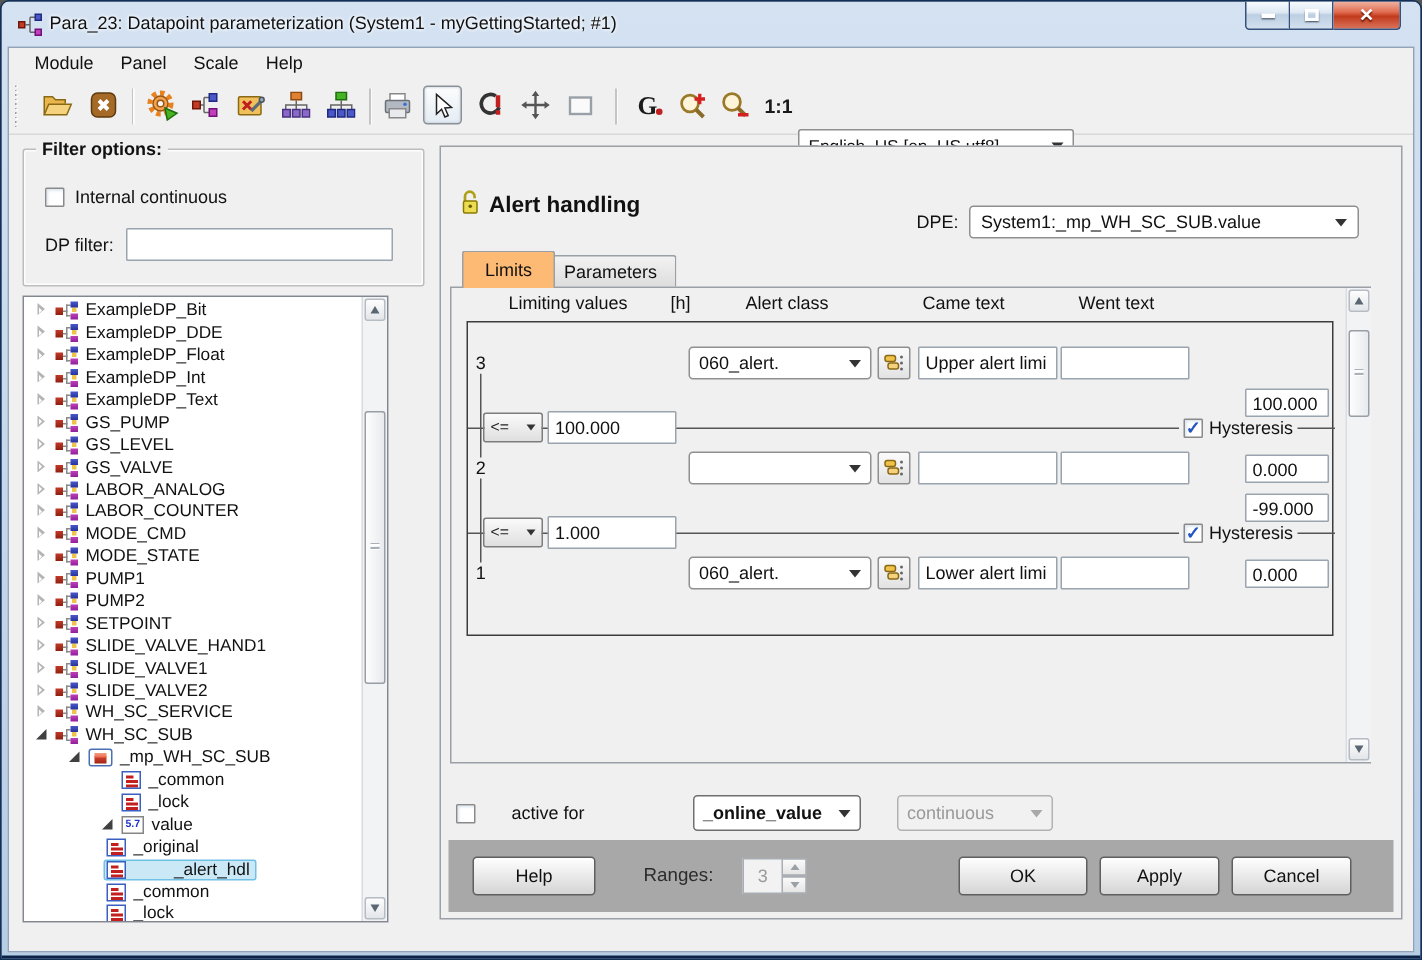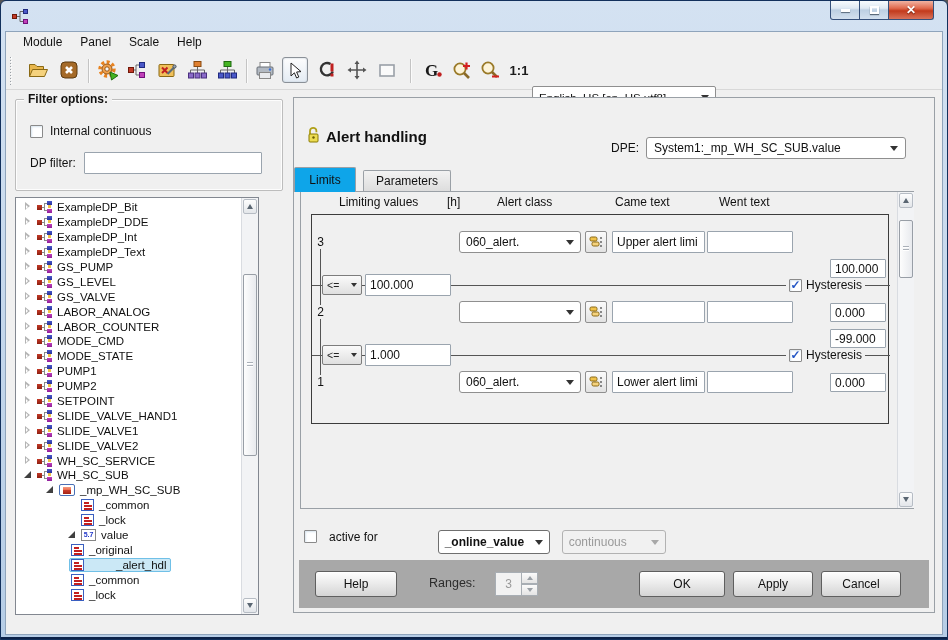--- a/index.html
+++ b/index.html
@@ -125,21 +125,21 @@
          border:1px solid #9aa0a6;}
   .alert-title{position:absolute;left:32px;top:30px;font-size:15px;font-weight:bold;color:#111;}
   .lock-icon{position:absolute;left:13px;top:28px;}
   .dpe-label{position:absolute;left:317px;top:43px;font-size:12px;color:#111;}
   .dpe-combo{position:absolute;left:352px;top:39px;width:260px;height:22px;background:#fff;
          border:1px solid #8f8f8f;border-radius:3px;display:flex;align-items:center;padding:0 7px;
          font-size:12px;color:#111;}
 
   .tab{position:absolute;font-size:12px;color:#111;text-align:center;
        border:1px solid #9aa0a6;border-bottom:none;border-radius:2px 2px 0 0;}
-  .tab-active{left:0;top:69px;width:62px;height:25px;line-height:24px;background:#0ea5e9;z-index:3;}
+  .tab-active{left:14px;top:69px;width:62px;height:25px;line-height:24px;background:#fdba74;z-index:3;}
   .tab-inactive{left:69px;top:72px;width:88px;height:22px;line-height:21px;
        background:linear-gradient(#f2f2f2,#dcdcdc);z-index:1;}
   .tab-frame{position:absolute;left:6px;top:93px;width:614px;height:318px;border:1px solid #9aa0a6;
        background:#f0f0f0;z-index:2;}
   .col-head{position:absolute;top:3px;font-size:12px;color:#111;white-space:nowrap;}
 
   .ranges-box{position:absolute;left:10px;top:22px;width:578px;height:210px;border:1px solid #3c3c3c;}
   .bracket{position:absolute;left:8px;top:34px;width:1px;height:138px;background:#555;}
   .rnum{position:absolute;left:2px;width:13px;font-size:12px;color:#111;background:#f0f0f0;
         text-align:center;z-index:2;}
@@ -152,21 +152,21 @@
   .came{width:93px;} .went{width:86px;}
   .opbox{position:absolute;width:40px;height:20px;border:1px solid #7d7d7d;border-radius:2px;
         background:linear-gradient(#fafafa,#dfdfdf);display:flex;align-items:center;
         justify-content:space-between;padding:0 4px;font-size:10.5px;color:#222;z-index:1;}
   .opbox .combo-arrow{border-left-width:3.5px;border-right-width:3.5px;border-top-width:4px;}
   .limit-input{position:absolute;width:86px;height:22px;z-index:1;}
   .hv{position:absolute;left:518px;width:56px;height:19px;z-index:1;}
   .hyst{position:absolute;display:flex;align-items:center;gap:4px;font-size:12px;color:#111;
         background:#f0f0f0;padding:0 3px;z-index:1;}
 
-  .activefor{position:absolute;left:10px;top:432px;display:flex;gap:12px;
+  .activefor{position:absolute;left:10px;top:432px;display:flex;align-items:center;gap:24px;
         font-size:12px;color:#111;}
   .af-combo{width:112px;height:24px;background:#fff;border:1px solid #6f6f6f;border-radius:3px;
         display:flex;align-items:center;padding:0 6px;font-size:12px;font-weight:bold;color:#111;margin-left:48px;}
   .af-combo2{width:104px;height:24px;background:#f1f1f1;border:1px solid #b2b2b2;border-radius:3px;
         display:flex;align-items:center;padding:0 6px;font-size:12px;color:#9a9a9a;}
   .af-combo2 .combo-arrow{border-top-color:#a8a8a8;}
 
   .footer{position:absolute;left:5px;top:462px;width:630px;height:48px;background:#a8a8a8;}
   .btn{position:absolute;height:26px;border:1px solid #5f5f5f;border-radius:3px;
        background:linear-gradient(#fefefe,#ececec 45%,#d4d4d4);box-shadow:inset 0 1px 0 #fff;
@@ -191,20 +191,21 @@
 
   <div class="titlebar">
     <span class="title-icon">
       <svg width="17" height="17" viewBox="0 0 17 17">
         <path d="M5 8.5 H8 M8 3.5 H12 M8 3.5 V13.5 M8 13.5 H12" stroke="#666" fill="none"></path>
         <rect x="0.5" y="6.5" width="4" height="4" fill="#c23a28" stroke="#701808"></rect>
         <rect x="11.5" y="1.5" width="4" height="4" fill="#4a58c8" stroke="#202a80"></rect>
         <rect x="11.5" y="11.5" width="4" height="4" fill="#c040b8" stroke="#70107a"></rect>
       </svg>
     </span>
+    <span class="title-text">Para_23: Datapoint parameterization (System1 - myGettingStarted; #1)</span>
     <div class="cap-group">
       <div class="cap-btn cap-min">
           <span class="glyph-min"></span>
         </div>
       <div class="cap-btn cap-max">
           <span class="glyph-max"></span>
         </div>
       <div class="cap-btn cap-close">
           <span class="glyph-close">✕</span>
         </div>
@@ -358,20 +359,27 @@
     <span class="inner">
       <span class="ticon ic-dptype"></span>
       <span class="tlabel">ExampleDP_Bit</span>
     </span>
   </div>
         <div class="trow lvl1">
     <span class="expander exp-c"></span>
     <span class="inner">
       <span class="ticon ic-dptype"></span>
       <span class="tlabel">ExampleDP_DDE</span>
+    </span>
+  </div>
+        <div class="trow lvl1">
+    <span class="expander exp-c"></span>
+    <span class="inner">
+      <span class="ticon ic-dptype"></span>
+      <span class="tlabel">ExampleDP_Float</span>
     </span>
   </div>
         <div class="trow lvl1">
     <span class="expander exp-c"></span>
     <span class="inner">
       <span class="ticon ic-dptype"></span>
       <span class="tlabel">ExampleDP_Int</span>
     </span>
   </div>
         <div class="trow lvl1">

